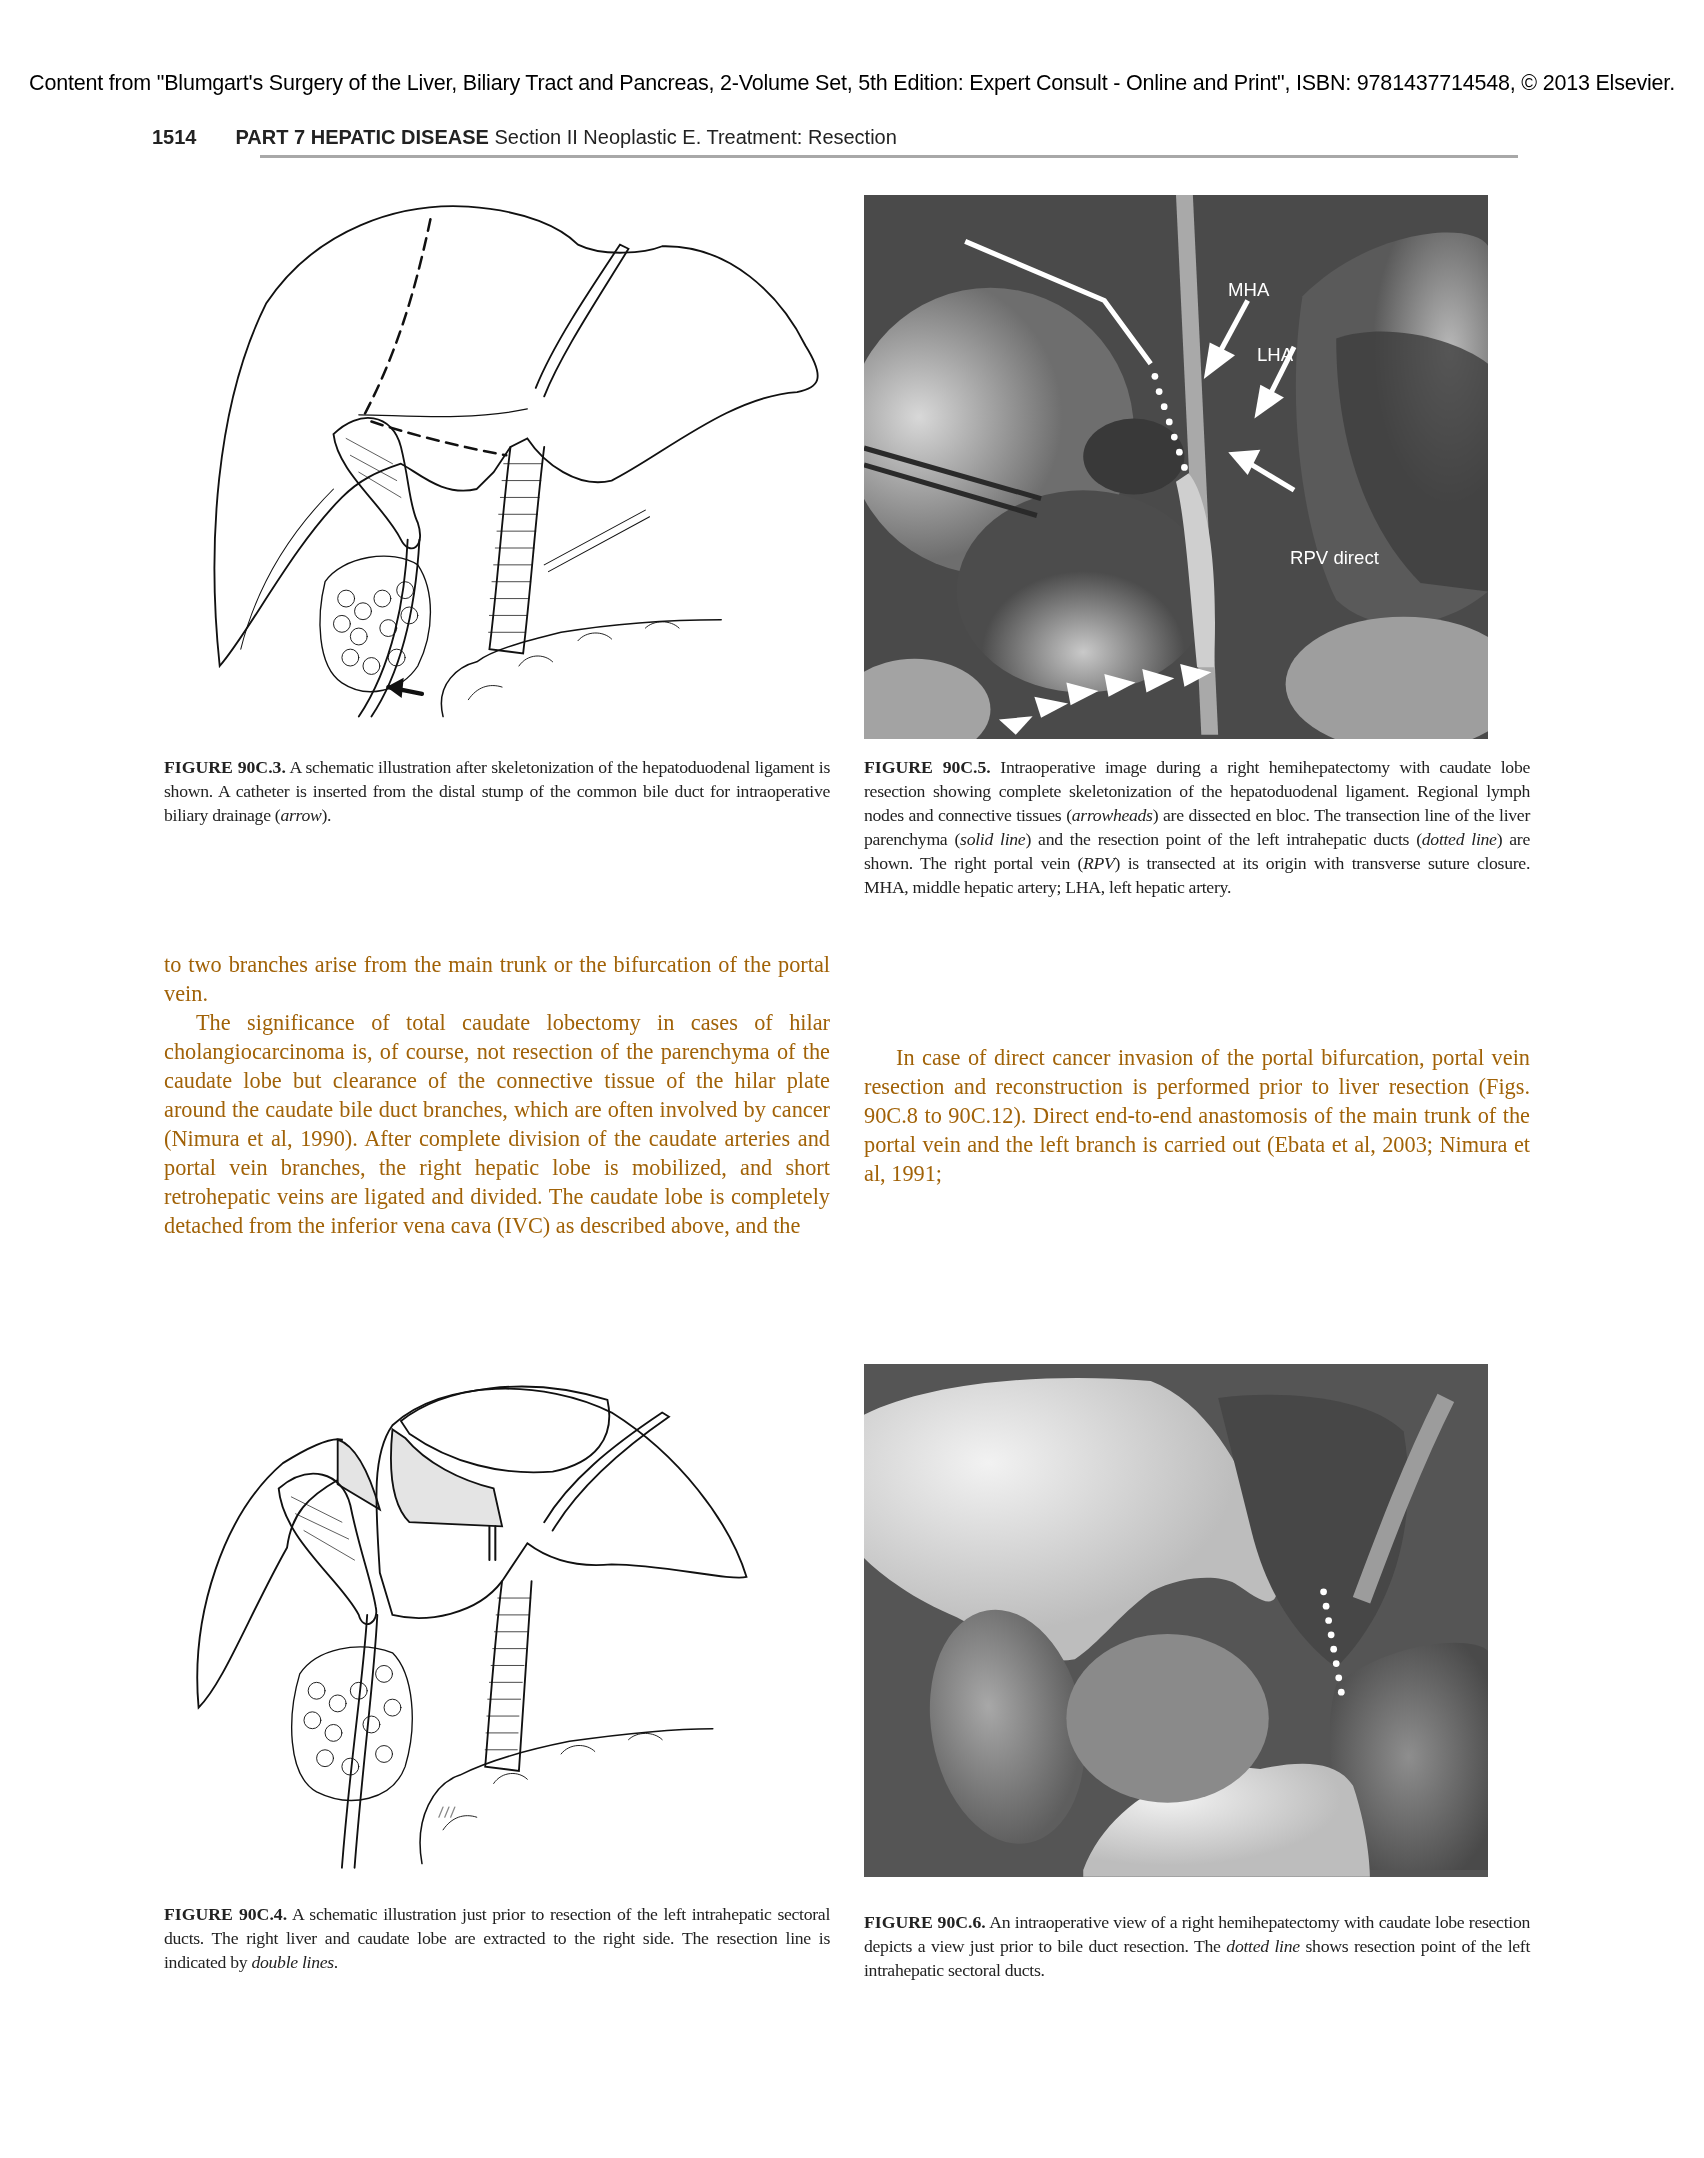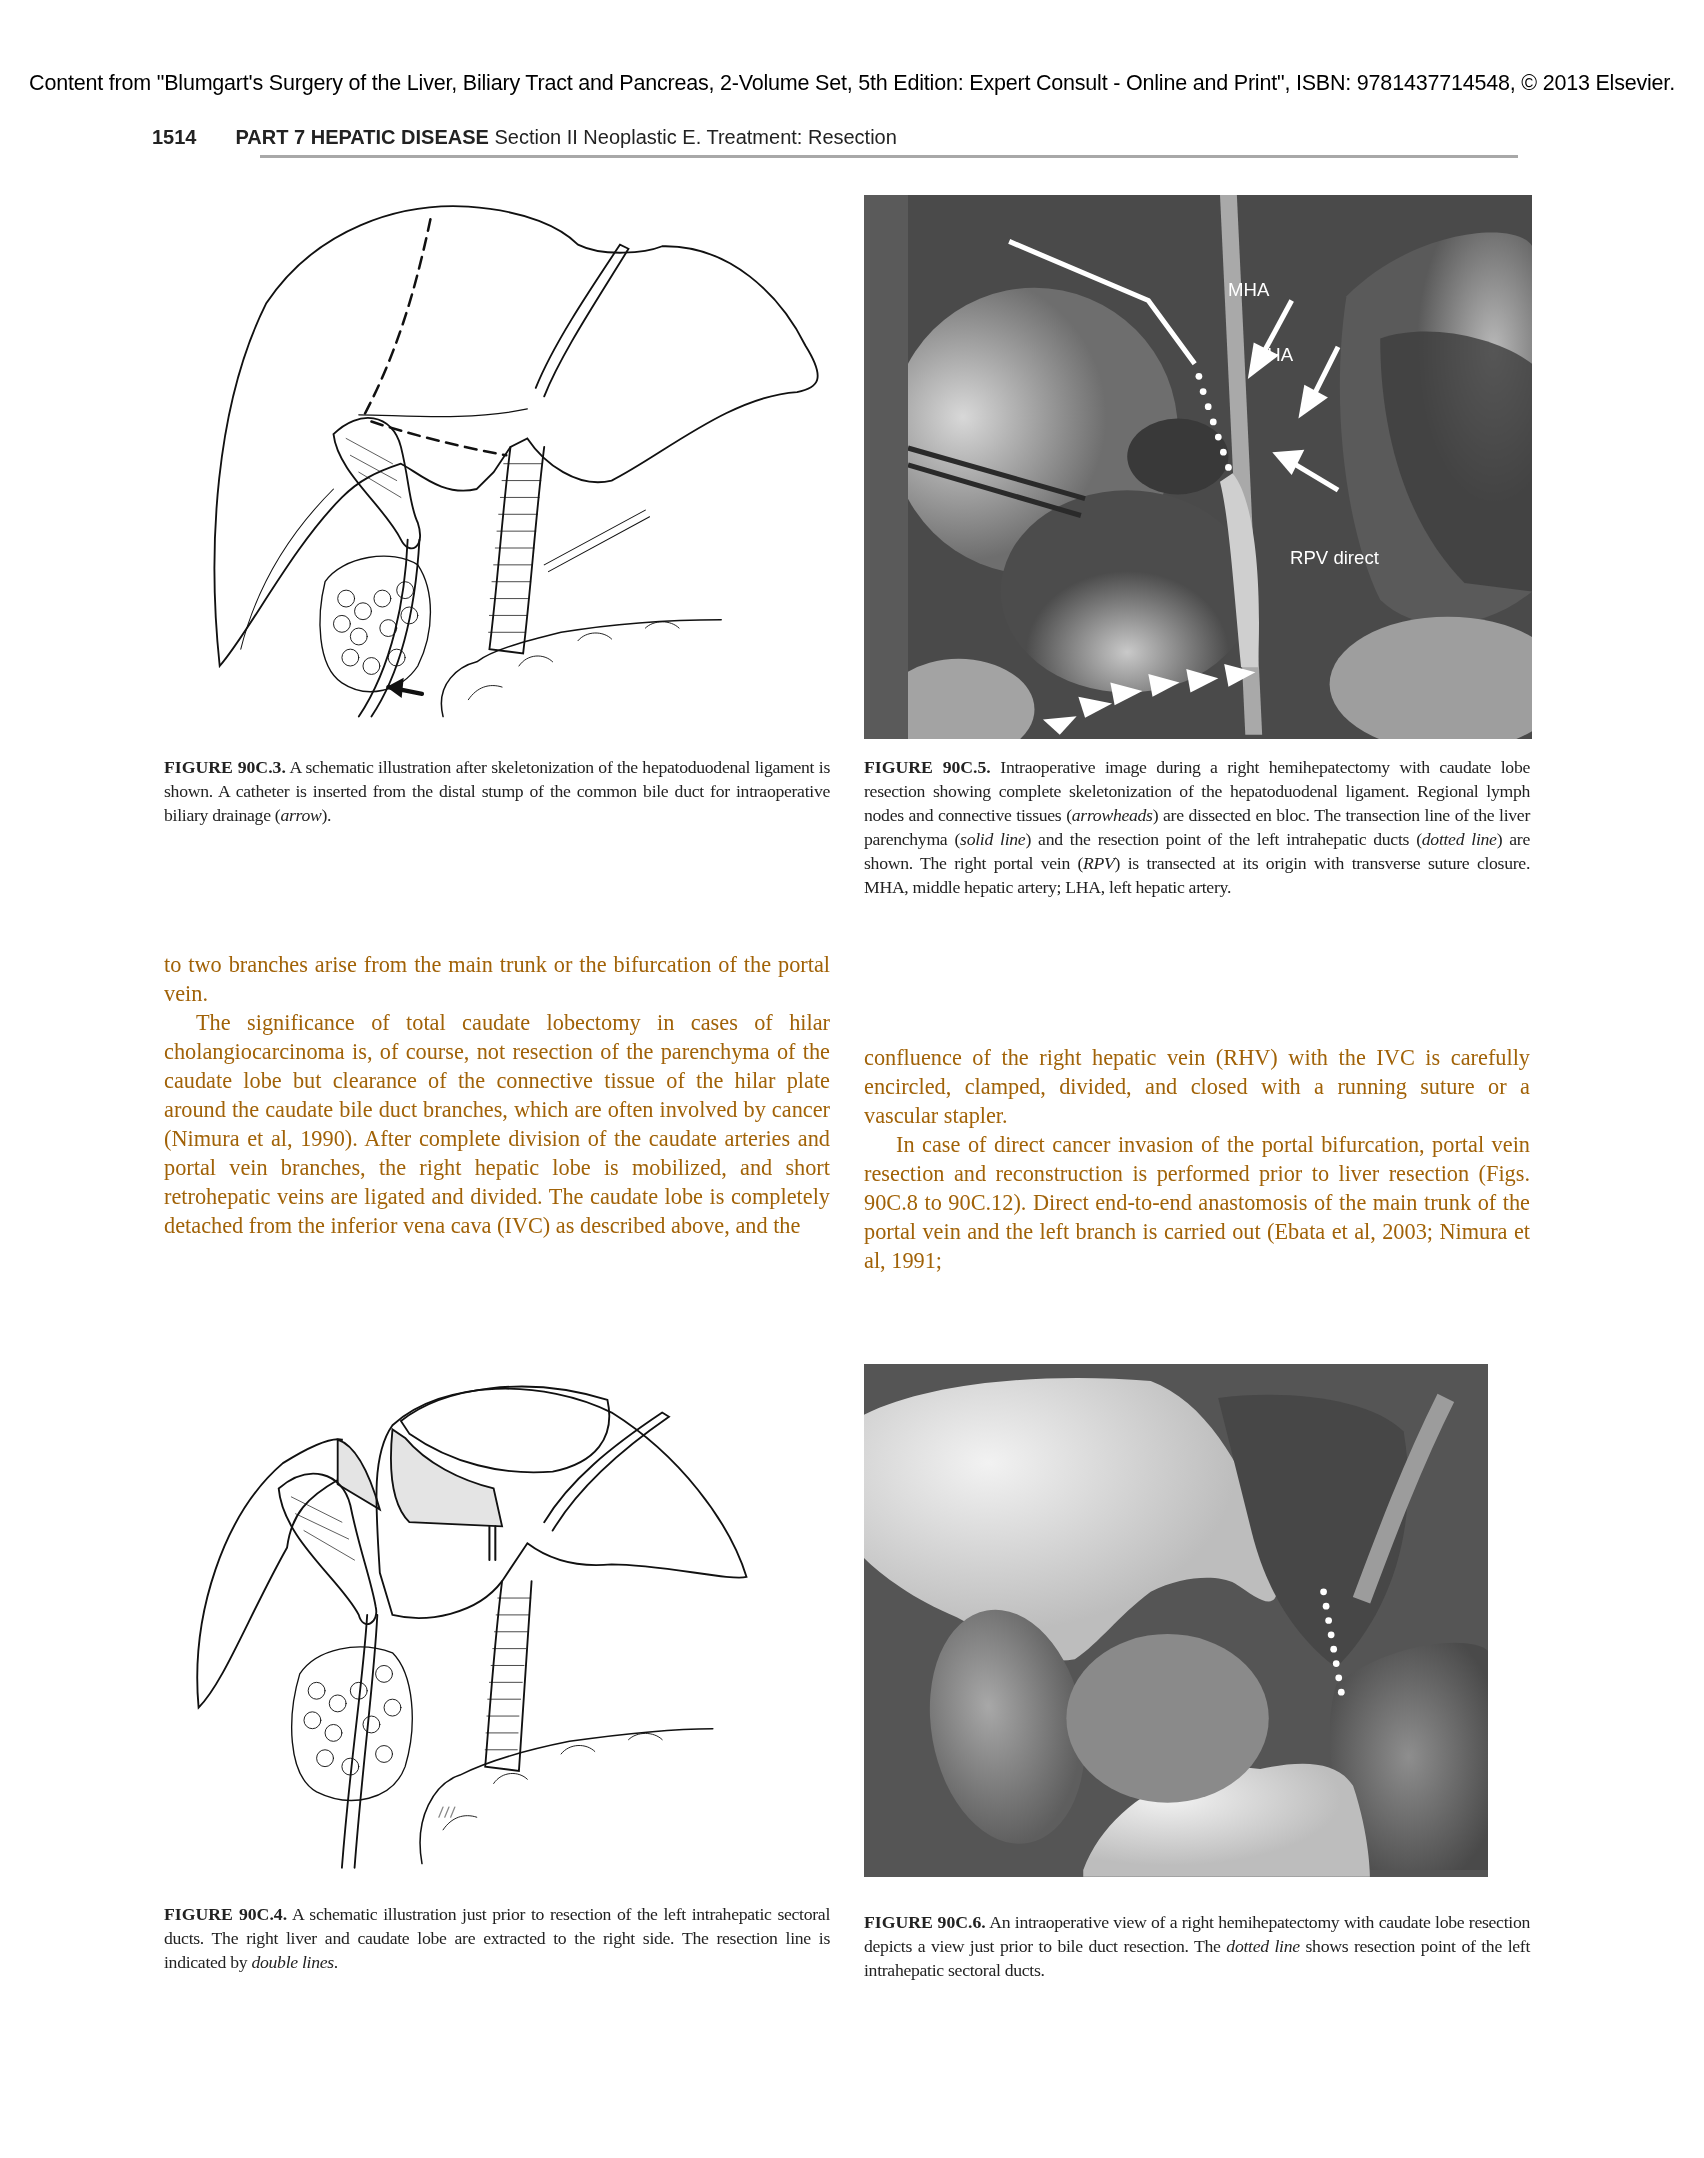--- a/index.html
+++ b/index.html
@@ -68,21 +68,21 @@
         <circle cx="255" cy="470" r="10"></circle>
     </g>
     <path d="M300 620 C290 580 320 560 340 555 C360 540 400 530 440 520 C500 510 560 505 630 505" stroke-width="1.8"></path>
     <path d="M330 600 C340 585 355 580 370 585 M390 560 C400 545 420 545 430 555 M460 530 C470 518 490 518 500 528 M540 515 C550 505 570 505 580 515" stroke-width="1.1"></path>
     <path d="M420 440 L540 375 M425 448 L545 383" stroke-width="1.2"></path>
     <path d="M275 593 L235 585" stroke-width="5"></path>
     <path d="M235 585 L252 576 L250 596 Z" fill="#111"></path>
   </svg>
 </div>
 
-<div class="photo" style="left:864px; top:195px; width:624px; height:544px;padding-left:44px;">
+<div class="photo" style="left:864px; top:195px; width:624px; height:544px;">
   <svg width="624" height="544" viewBox="0 0 740 645">
     <defs>
       <radialGradient id="g1" cx="0.25" cy="0.45" r="0.5">
           <stop offset="0" stop-color="#d8d8d8"></stop>
           <stop offset="1" stop-color="#6e6e6e"></stop>
         </radialGradient>
       <radialGradient id="g2" cx="0.8" cy="0.3" r="0.4">
           <stop offset="0" stop-color="#b8b8b8"></stop>
           <stop offset="1" stop-color="#5a5a5a"></stop>
         </radialGradient>
@@ -144,21 +144,20 @@
 
 <div class="caption" style="left:864px; top:755px;">
   <span class="lbl">FIGURE 90C.5.</span><span> Intraoperative image during a right hemihepatectomy with caudate lobe resection showing complete skeletonization of the hepatoduodenal ligament. Regional lymph nodes and connective tissues (</span><i>arrowheads</i><span>) are dissected en bloc. The transection line of the liver parenchyma (</span><i>solid line</i><span>) and the resection point of the left intrahepatic ducts (</span><i>dotted line</i><span>) are shown. The right portal vein (</span><i>RPV</i><span>) is transected at its origin with transverse suture closure. MHA, middle hepatic artery; LHA, left hepatic artery.</span>
 </div>
 
 <div class="body" style="left:164px; top:950px;">
   <p>to two branches arise from the main trunk or the bifurcation of the portal vein.</p>
   <p class="ind">The significance of total caudate lobectomy in cases of hilar cholangiocarcinoma is, of course, not resection of the parenchyma of the caudate lobe but clearance of the connective tissue of the hilar plate around the caudate bile duct branches, which are often involved by cancer (Nimura et al, 1990). After complete division of the caudate arteries and portal vein branches, the right hepatic lobe is mobilized, and short retrohepatic veins are ligated and divided. The caudate lobe is completely detached from the inferior vena cava (IVC) as described above, and the</p>
 </div>
 <div class="body" style="left:864px; top:1043px;">
-  <p>confluence of the right hepatic vein (RHV) with the IVC is carefully encircled, clamped, divided, and closed with a running suture or a vascular stapler.</p>
   <p class="ind">In case of direct cancer invasion of the portal bifurcation, portal vein resection and reconstruction is performed prior to liver resection (Figs. 90C.8 to 90C.12). Direct end-to-end anastomosis of the main trunk of the portal vein and the left branch is carried out (Ebata et al, 2003; Nimura et al, 1991;</p>
 </div>
 
 <div class="fig" style="left:190px; top:1362px;">
   <svg width="641" height="510" viewBox="0 0 760 605" fill="none" stroke="#111" stroke-width="2.2" stroke-linecap="round">
     <path d="M10 410 C0 300 40 180 110 120 C150 95 170 90 180 92 L175 140 C140 160 120 180 115 220 C70 300 40 380 10 410 Z"></path>
     <path d="M175 92 C200 100 215 140 225 175 L175 145 Z" fill="#e4e4e4"></path>
     <path d="M240 75 C300 20 420 20 500 60 C580 110 640 190 660 255 C640 260 560 240 500 240 C450 245 420 230 400 215 L370 260 C340 300 280 310 240 300 L225 250 C220 170 215 110 240 75 Z"></path>
     <path d="M250 70 C300 30 400 15 495 45 C505 90 480 120 430 130 C370 135 310 120 260 85 Z"></path>
     <path d="M240 80 C235 130 240 170 260 190 L370 195 L360 150 C320 140 280 120 255 90 Z" fill="#e4e4e4"></path>

